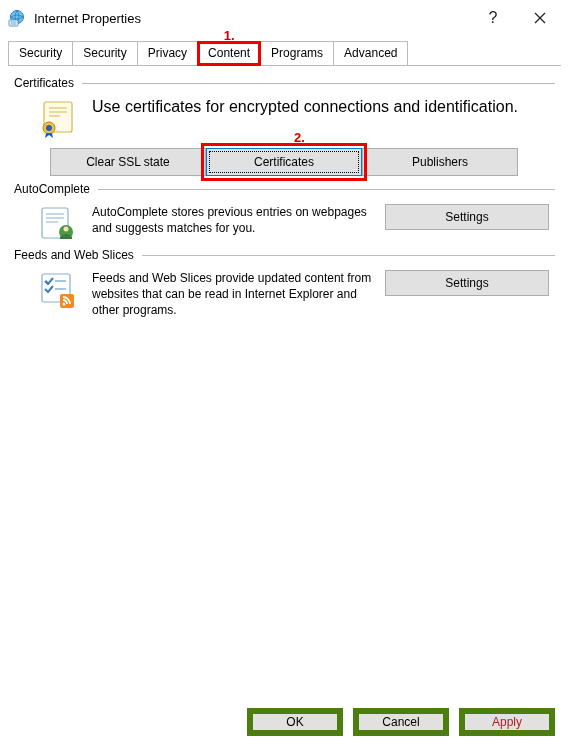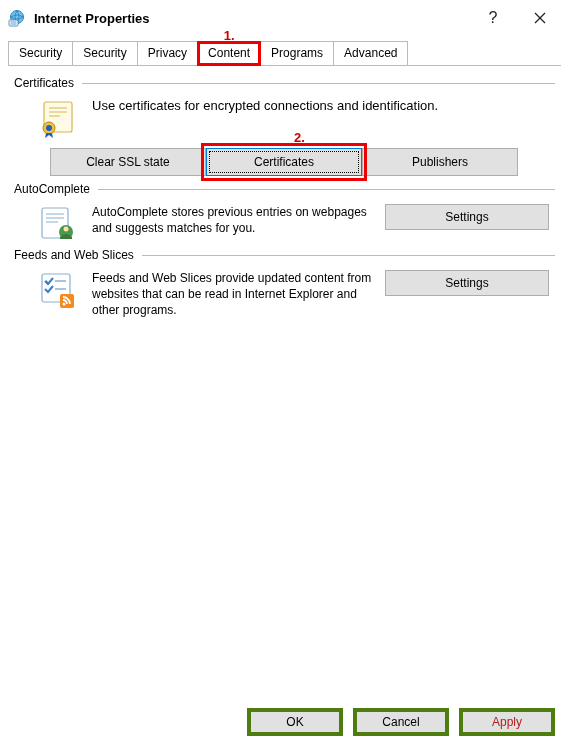--- a/index.html
+++ b/index.html
@@ -1,46 +1,46 @@
 <!DOCTYPE html>
 <html><head>
   <meta charset="utf-8">
   <style>
     * { box-sizing: border-box; margin: 0; padding: 0; }
     body { font-family: "Segoe UI", Tahoma, sans-serif; font-size: 12px; background: #fff; width: 569px; height: 750px; position: relative; }
     .titlebar { height: 36px; display: flex; align-items: center; padding: 0 4px 0 8px; background: #fff; position: relative; }
     .titlebar .icon { width: 18px; height: 18px; margin-right: 8px; }
-    .titlebar .title { font-size: 13px; color: #000; font-weight: bold; }
+    .titlebar .title { font-size: 13px; color: #000; }
     .titlebar .help { position: absolute; right: 56px; top: 0; width: 40px; height: 36px; display: flex; align-items: center; justify-content: center; font-size: 16px; color: #222; }
     .titlebar .close { position: absolute; right: 6px; top: 0; width: 46px; height: 36px; display: flex; align-items: center; justify-content: center; }
     .tabs { display: flex; padding: 0 8px; margin-top: 4px; position: relative; }
     .tab { padding: 4px 10px 5px 10px; border: 1px solid #bbb; border-bottom: none; background: #fff; margin-right: -1px; font-size: 12px; position: relative; top: 1px; color: #000; }
     .tab.active { background: #fff; border-bottom: 1px solid #fff; z-index: 2; }
     .annotation-1 { position: absolute; top: -16px; left: 50%; transform: translateX(-50%); color: #c00; font-size: 13px; font-weight: 600; }
     .red-box-tab { border: 3px solid #e00 !important; padding: 2px 8px 3px 8px; }
     .tab-line { border-top: 1px solid #bbb; margin: 0 8px; position: relative; top: 0; }
     .content { padding: 10px 14px 0 14px; }
     .group { margin-bottom: 4px; }
     .group-header { display: flex; align-items: center; margin-bottom: 8px; }
     .group-header .glabel { font-size: 12px; color: #000; margin-right: 8px; white-space: nowrap; }
     .group-header .gline { flex: 1; border-top: 1px solid #bbb; height: 1px; }
     .cert-row { display: flex; align-items: flex-start; margin-bottom: 10px; padding-left: 24px; }
     .cert-icon { width: 40px; height: 40px; flex: 0 0 40px; margin-right: 14px; }
-    .cert-desc { color: #000; font-size: 13px; padding-top: 0; }
+    .cert-desc { color: #000; font-size: 16px; padding-top: 0; }
     .btn-row { display: flex; gap: 0; padding-left: 36px; margin-bottom: 6px; position: relative; }
     .btn { width: 156px; height: 28px; background: #e1e1e1; border: 1px solid #adadad; font-size: 12px; color: #000; display: flex; align-items: center; justify-content: center; cursor: pointer; }
     .btn.focused { border: 1px solid #0078d7; outline: 1px dotted #000; outline-offset: -4px; background: #e1e1e1;}
     .red-box-btn { position: absolute; border: 3px solid #e00; pointer-events: none; }
     .annotation-2 { position: absolute; color: #c00; font-size: 13px; font-weight: 600; }
     .ac-row { display: flex; align-items: flex-start; padding-left: 24px; }
     .ac-icon { width: 40px; height: 40px; flex: 0 0 40px; margin-right: 14px; }
     .ac-text { flex: 1; color: #000; font-size: 12px; line-height: 1.35; }
     .ac-btn { width: 164px; height: 26px; background: #e1e1e1; border: 1px solid #adadad; font-size: 12px; display: flex; align-items: center; justify-content: center; cursor: pointer; margin-right: 6px;}
     .bottom-bar { position: absolute; bottom: 0; left: 0; right: 0; height: 56px; display: flex; align-items: center; justify-content: flex-end; padding: 0 14px; gap: 10px; }
-    .bottom-bar .dbtn { width: 96px; height: 28px; background: #e1e1e1; border: 4px solid #4d7c0f; font-size: 12px; display: flex; align-items: center; justify-content: center; cursor: pointer; }
+    .bottom-bar .dbtn { width: 96px; height: 28px; background: #e1e1e1; border: 6px solid #4d7c0f; font-size: 12px; display: flex; align-items: center; justify-content: center; cursor: pointer; }
     .bottom-bar .dbtn.disabled { color: #b91c1c; cursor: default; }
   </style>
 </head>
 <body>
 
 <div class="titlebar">
   <span class="icon">
     <svg viewBox="0 0 18 18" width="18" height="18">
       <circle cx="9" cy="8" r="6.5" fill="#6fc2f0" stroke="#2e7fb8" stroke-width="1"></circle>
       <path d="M3 8 Q9 4 15 8 M3 8 Q9 12 15 8 M9 1.5 Q5 8 9 14.5 M9 1.5 Q13 8 9 14.5" fill="none" stroke="#2e7fb8" stroke-width="0.8"></path>

